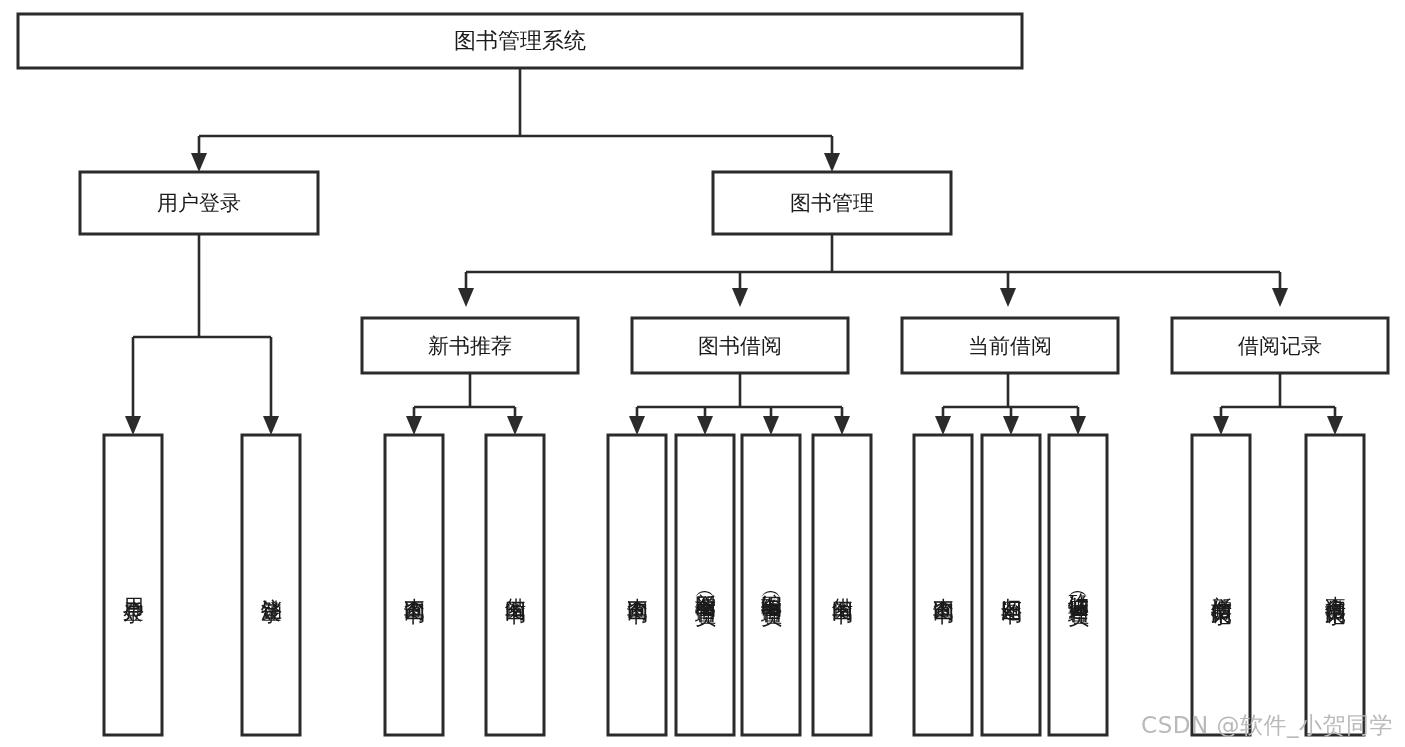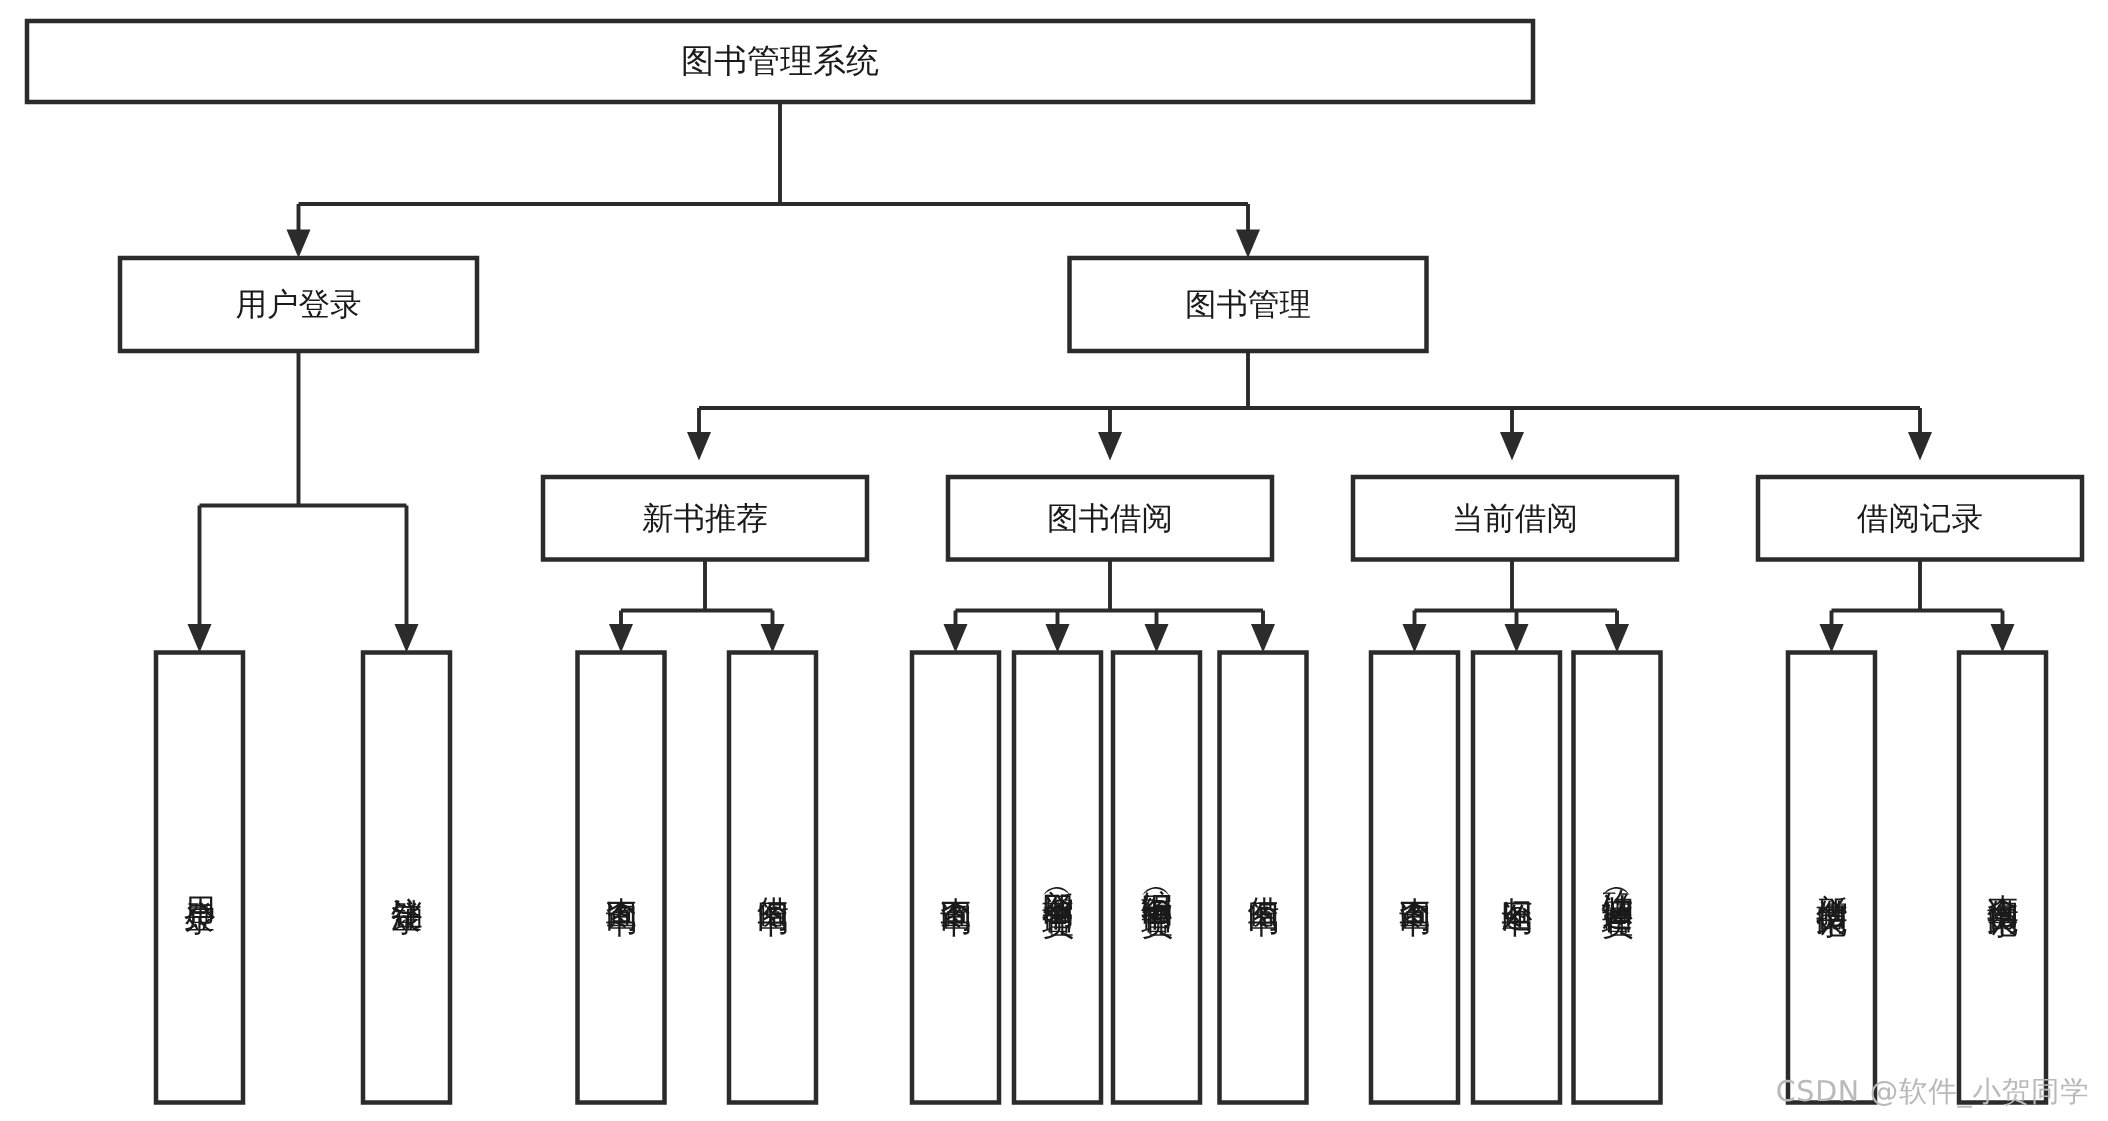--- a/index.html
+++ b/index.html
@@ -65,21 +65,21 @@
     letter-spacing: 2px;
     color: #1a1a1a;
     white-space: nowrap;
     text-align: center;
   }
   #watermark {
     position: absolute;
     right: 12px;
     bottom: 6px;
     font-family: "DejaVu Sans", "Liberation Sans", sans-serif;
-    font-size: 19px;
+    font-size: 23px;
     color: #b9b9b9;
     letter-spacing: 0.5px;
     white-space: nowrap;
   }
 </style>
 </head>
 <body>
 
 <div id="stage">
 

